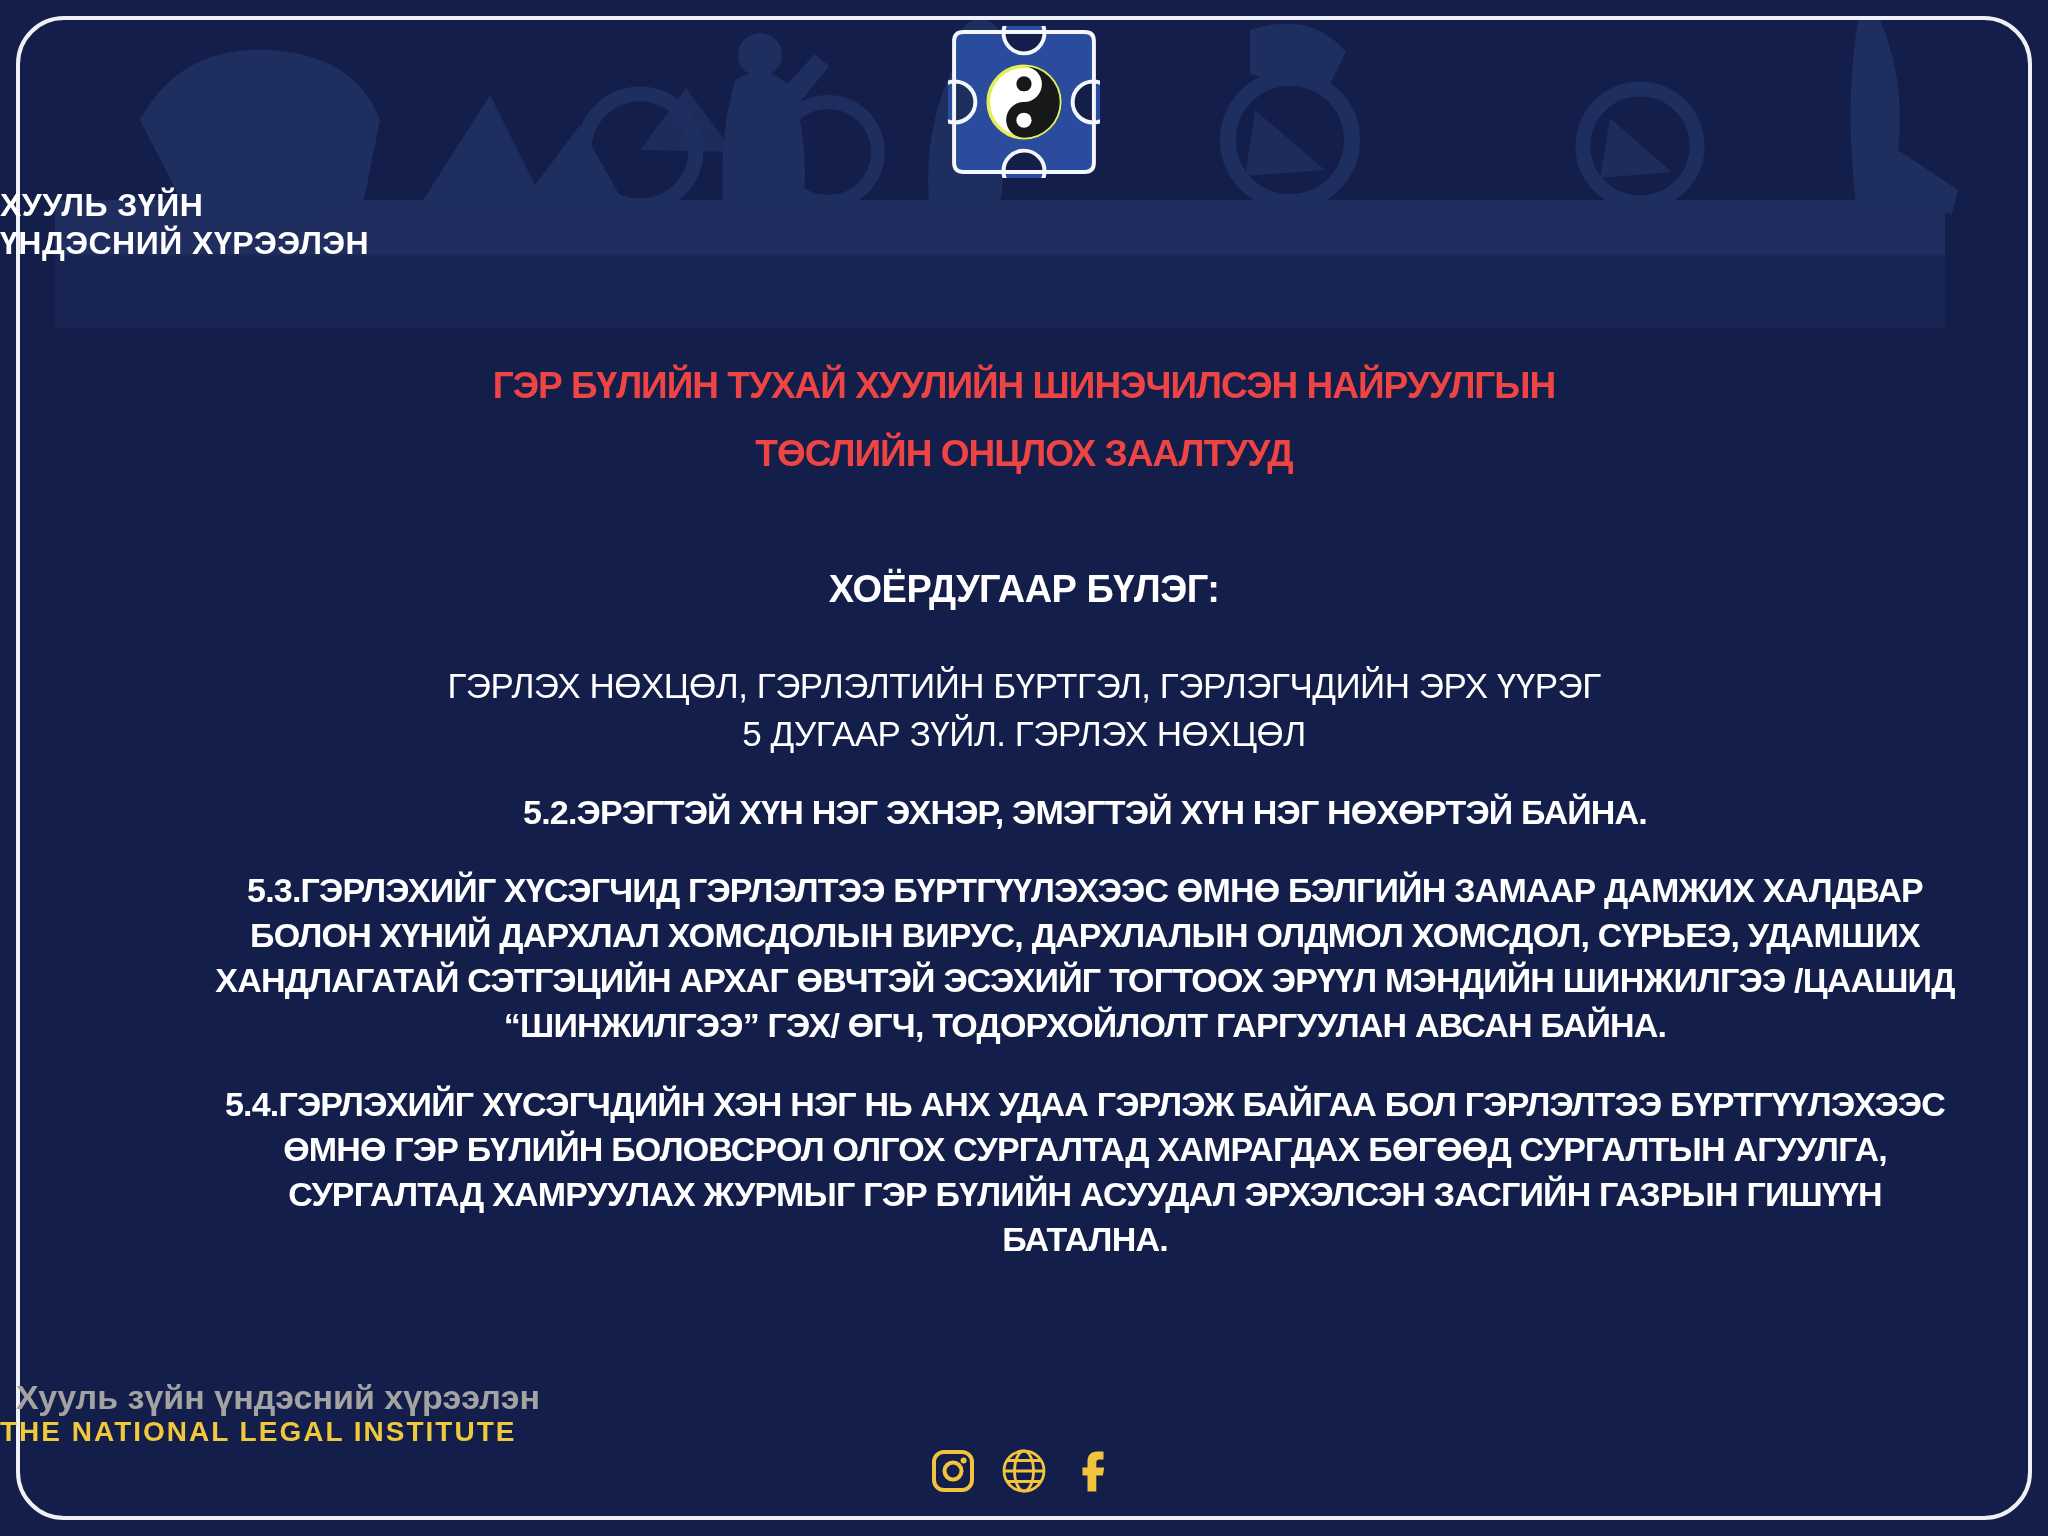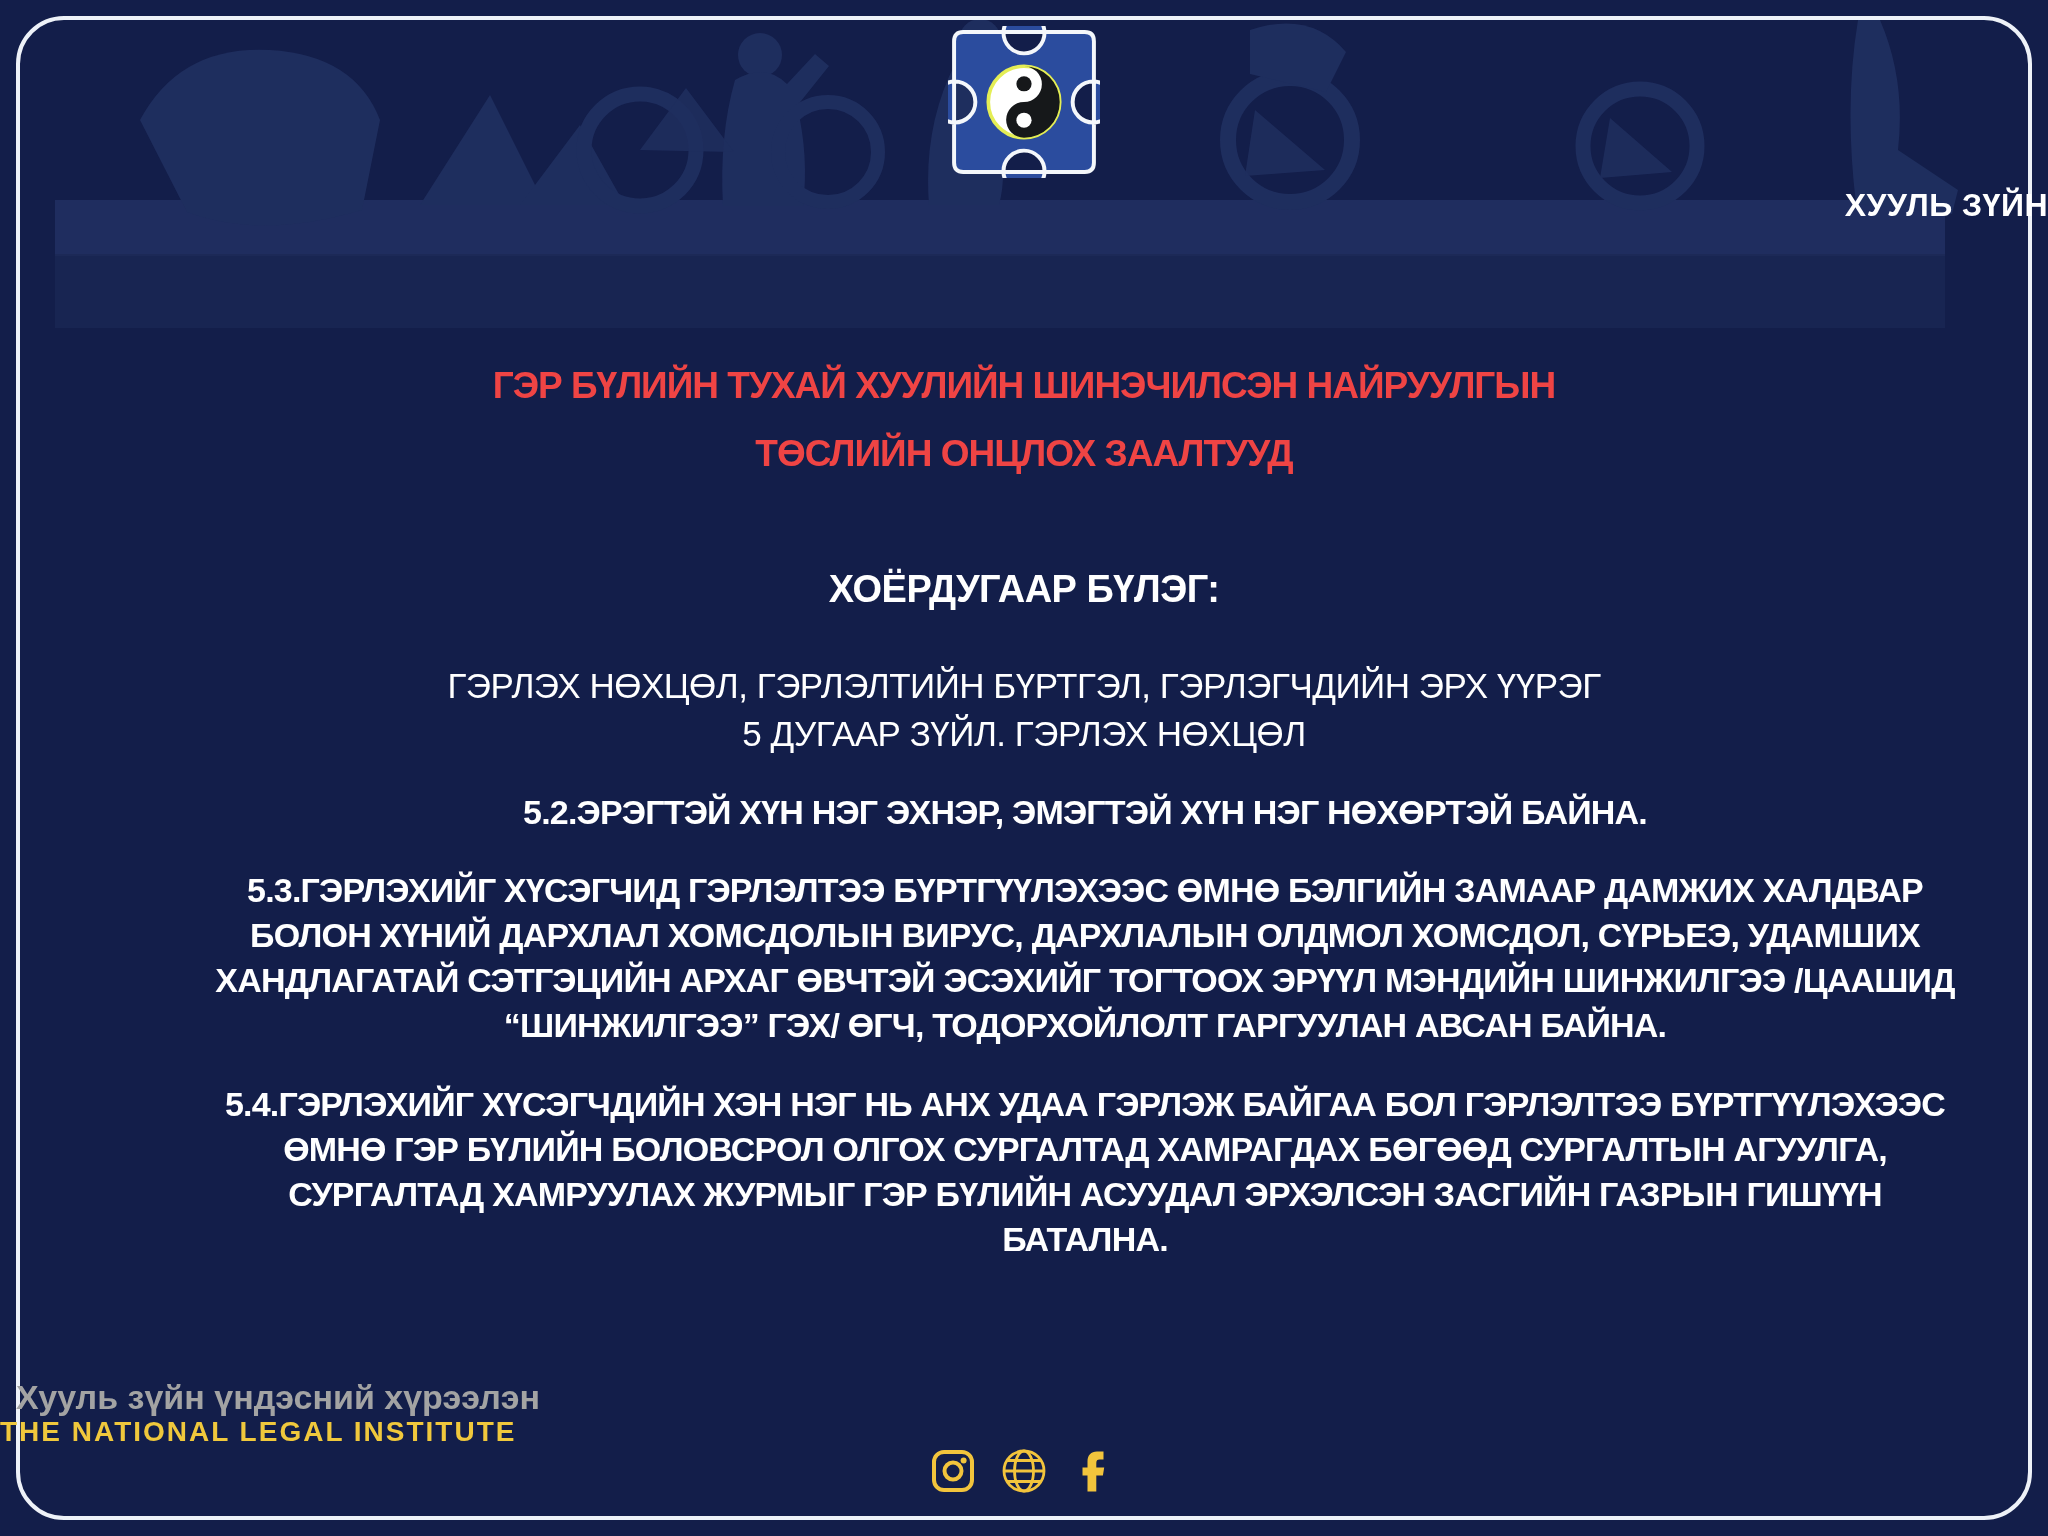--- a/index.html
+++ b/index.html
@@ -21,21 +21,21 @@
     position:absolute;
     left:0; top:1140;
     width:2048px; height:350px;
   }
   .logo-wrap{
     position:absolute; top:26px; left:0; width:100%;
     display:flex; justify-content:center;
   }
   .org-name{
     position:absolute; top:186px; left:0; width:100%;
-    text-align:right; color:#ffffff;
+    text-align:left; color:#ffffff;
     font-weight:bold; font-size:32px; line-height:38px;
     letter-spacing:0.5px;
   }
   .main-title{
     position:absolute; top:352px; left:0; width:100%;
     text-align:center;
     color:#ef4444;
     font-weight:bold; font-size:37px; line-height:68px;
     letter-spacing:-1px;
   }
@@ -126,20 +126,21 @@
          M82 50 a13.5 13.5 0 1 0 27 0 a13.5 13.5 0 1 0 -27 0 z"></path>
     <circle cx="50" cy="50" r="23.5" fill="#ffffff" stroke="#e4ee55" stroke-width="2.4"></circle>
     <path fill="#16181a" d="M50 26.5 A23.5 23.5 0 1 1 50 73.5 A11.75 11.75 0 1 1 50 50 A11.75 11.75 0 1 0 50 26.5 Z"></path>
     <circle cx="50" cy="38" r="5" fill="#16181a"></circle>
     <circle cx="50" cy="62" r="5" fill="#ffffff"></circle>
   </svg>
 </div>
 
 <div class="org-name">
   <div>ХУУЛЬ ЗҮЙН</div>
+  <div>ҮНДЭСНИЙ ХҮРЭЭЛЭН</div>
 </div>
 
 <div class="main-title">
   <div>ГЭР БҮЛИЙН ТУХАЙ ХУУЛИЙН ШИНЭЧИЛСЭН НАЙРУУЛГЫН</div>
   <div>ТӨСЛИЙН ОНЦЛОХ ЗААЛТУУД</div>
 </div>
 
 <div class="chapter">ХОЁРДУГААР БҮЛЭГ:</div>
 
 <div class="subtitles">

